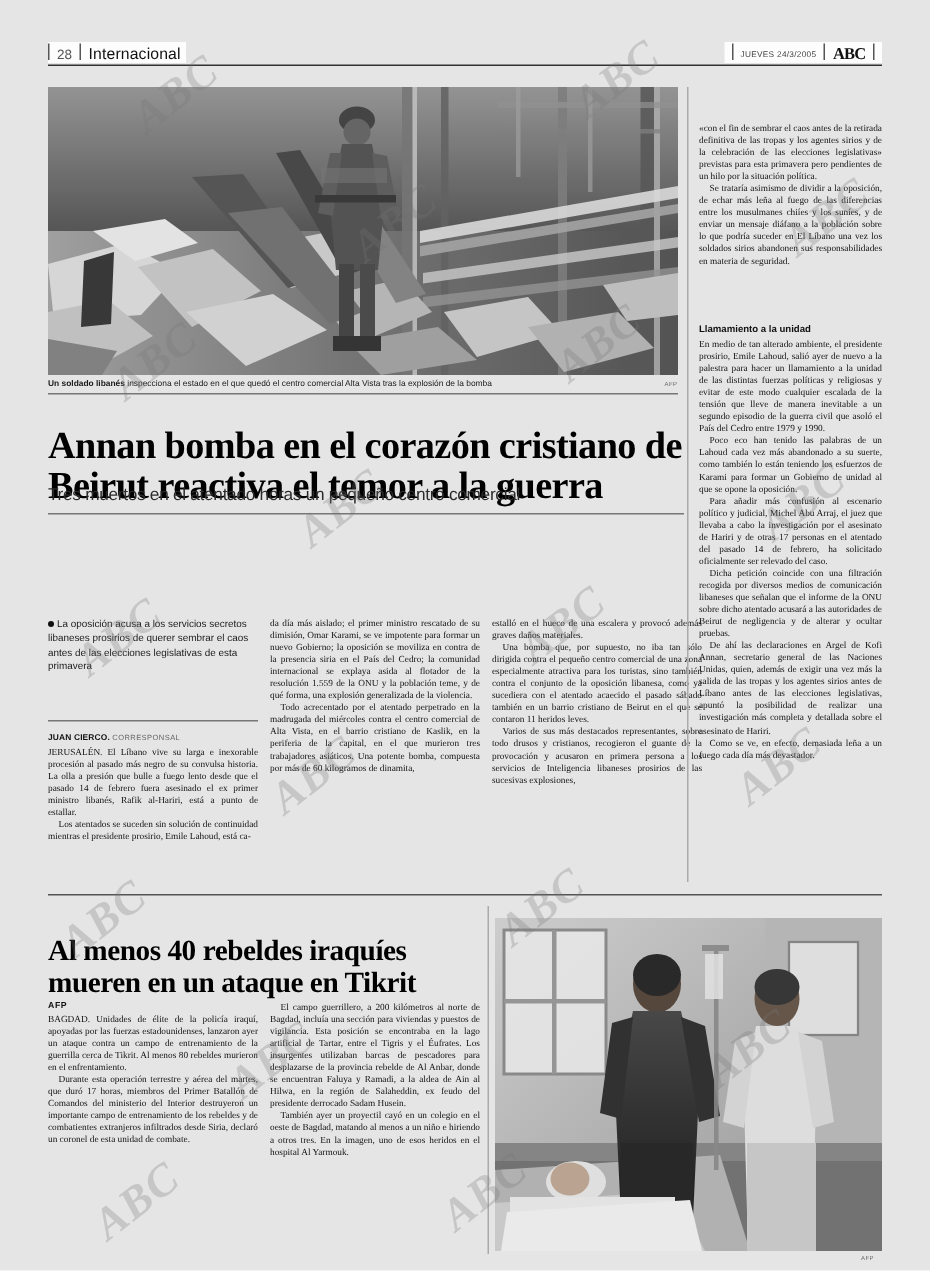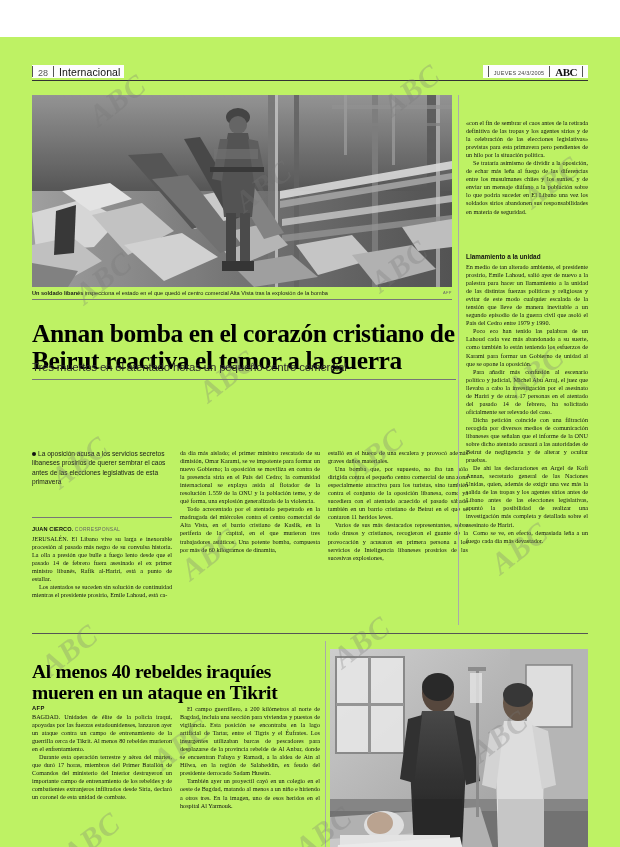--- a/index.html
+++ b/index.html
@@ -12,22 +12,21 @@
     height: 847px;
     position: relative;
     font-family: "Liberation Serif", serif;
     color: #1a1a1a;
     overflow: hidden;
   }
 
   .page {
     position: absolute;
     inset: 0;
-    background: #bef264;
-    margin-top: 37px;
+    background: #e5e5e5;
   }
 
   
   .watermarks {
     position: absolute;
     inset: 0;
     pointer-events: none;
     z-index: 40;
   }
   .wm {

